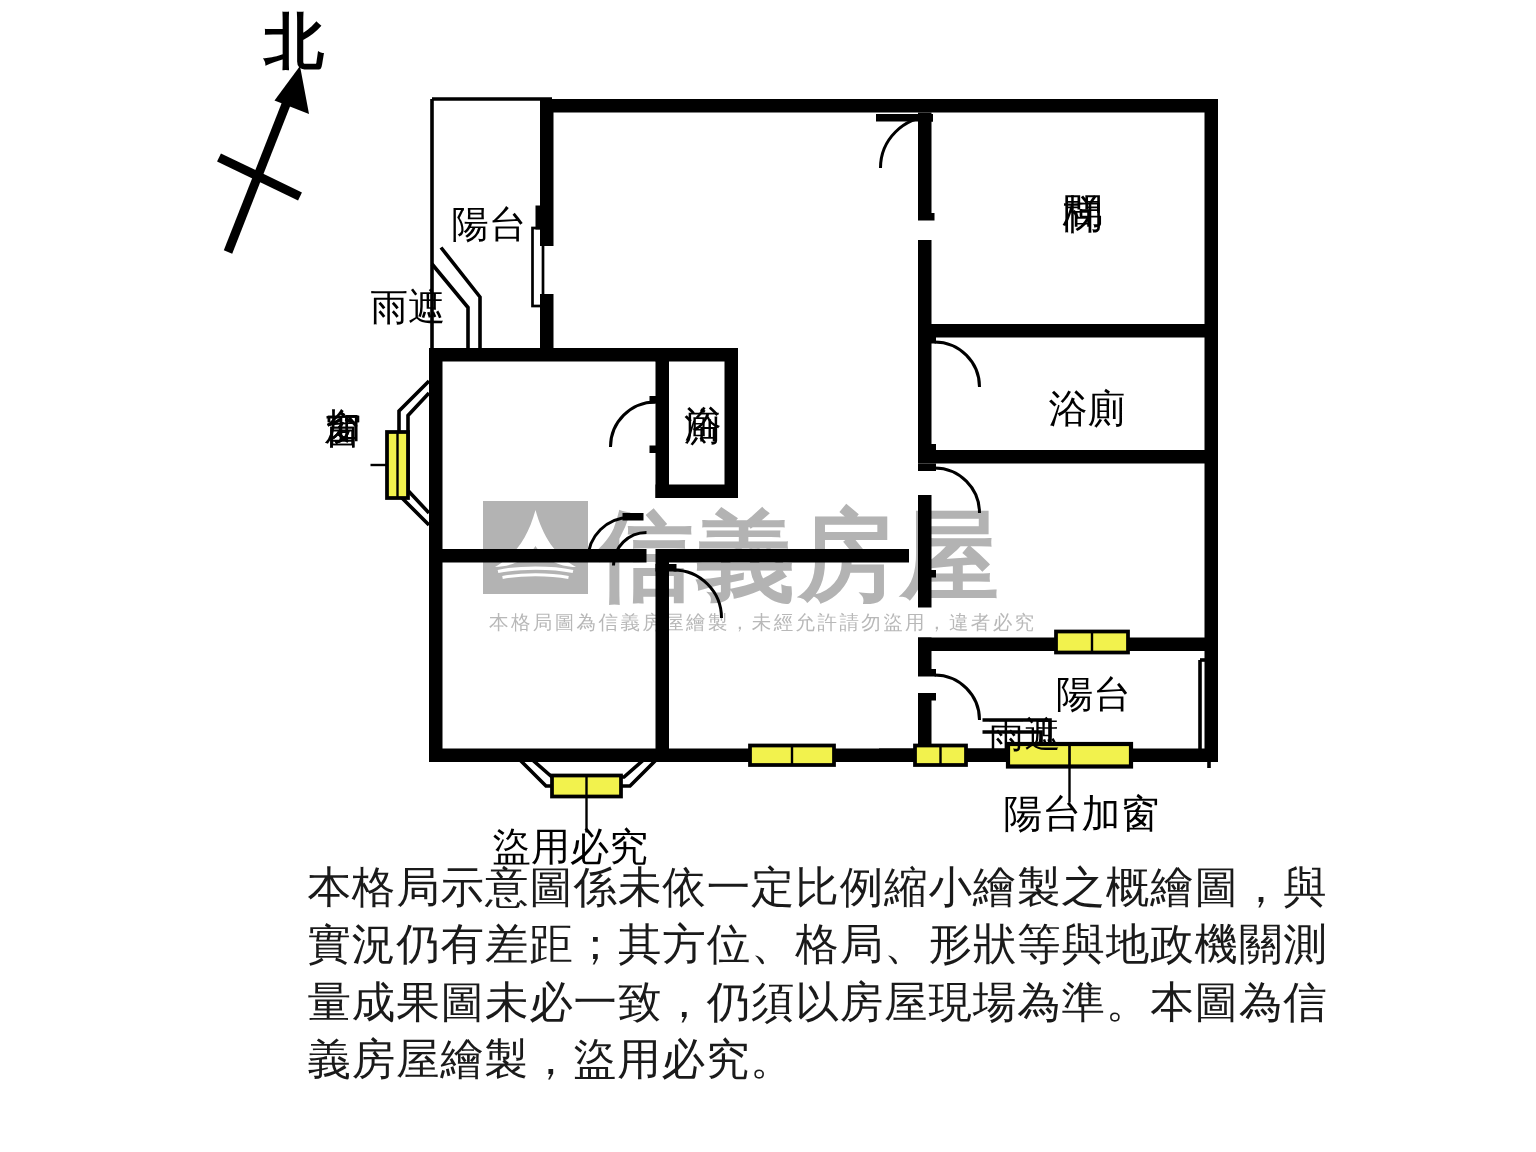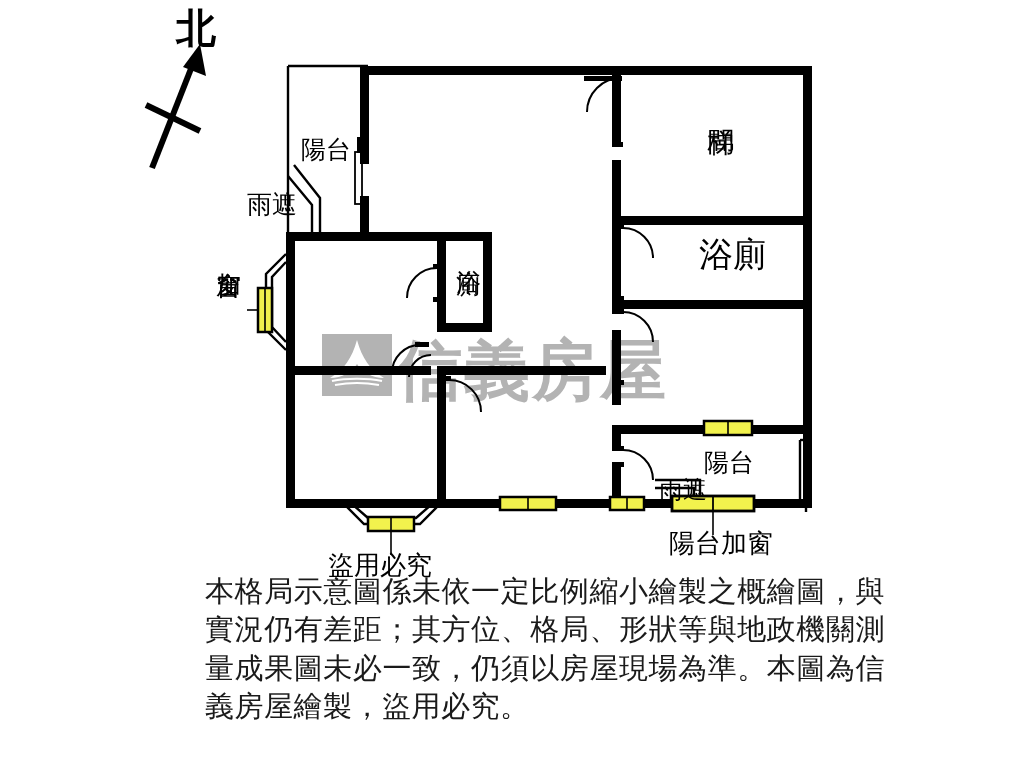--- a/index.html
+++ b/index.html
@@ -92,20 +92,21 @@
 <div id="plan-root">
 
   <div id="watermark">
     <svg id="wm-logo" viewBox="0 0 70 62">
       <rect x="0" y="0" width="70" height="62" fill="#b3b3b3"></rect>
       <path d="M35 6 C 30 24, 22 36, 8 44 C 20 44, 30 38, 35 30 C 40 38, 50 44, 62 44 C 48 36, 40 24, 35 6 Z" fill="#ffffff"></path>
       <path d="M10 47 C 24 44, 46 44, 60 47" stroke="#ffffff" stroke-width="2.2" fill="none"></path>
       <path d="M13 51 C 26 48.5, 44 48.5, 57 51" stroke="#ffffff" stroke-width="2" fill="none"></path>
     </svg>
     <div id="wm-text">信義房屋</div>
+    <div id="wm-sub">本格局圖為信義房屋繪製，未經允許請勿盜用，違者必究</div>
   </div>
 
   <svg class="plan-svg" viewBox="0 0 1024 768">
 
     <g>
       <line x1="152" y1="168" x2="196" y2="56" stroke="#000" stroke-width="6"></line>
       <polygon points="200,44 206,76 183,67" fill="#000"></polygon>
       <line x1="146" y1="105" x2="200" y2="131" stroke="#000" stroke-width="6"></line>
     </g>
 
@@ -266,21 +267,21 @@
   <div class="lbl" style="left:301px; top:137px; font-size:25px;">陽台</div>
 
   <div class="lbl" style="left:247px; top:192px; font-size:25px;">雨遮</div>
 
   <div class="lbl lbl-vert" style="left:216px; top:252px; font-size:25px;">窗台加窗</div>
 
   <div class="lbl lbl-vert" style="left:456px; top:250px; font-size:25px;">浴廁</div>
 
   <div class="lbl lbl-vert" style="left:708px; top:108px; font-size:27px;">梯間</div>
 
-  <div class="lbl" style="left:699px; top:237px; font-size:34px;">浴廁</div>
+  <div class="lbl" style="left:699px; top:260px; font-size:26px;">浴廁</div>
 
   <div class="lbl" style="left:704px; top:450px; font-size:25px;">陽台</div>
 
   <div class="lbl" style="left:659px; top:478px; font-size:24px;">雨遮</div>
 
   <div class="lbl" style="left:328px; top:552px; font-size:26px;">盜用必究</div>
 
   <div class="lbl" style="left:669px; top:530px; font-size:26px;text-align:center;">陽台加窗</div>
 
   <div id="disclaimer">本格局示意圖係未依一定比例縮小繪製之概繪圖，與實況仍有差距；其方位、格局、形狀等與地政機關測量成果圖未必一致，仍須以房屋現場為準。本圖為信義房屋繪製，盜用必究。</div>

